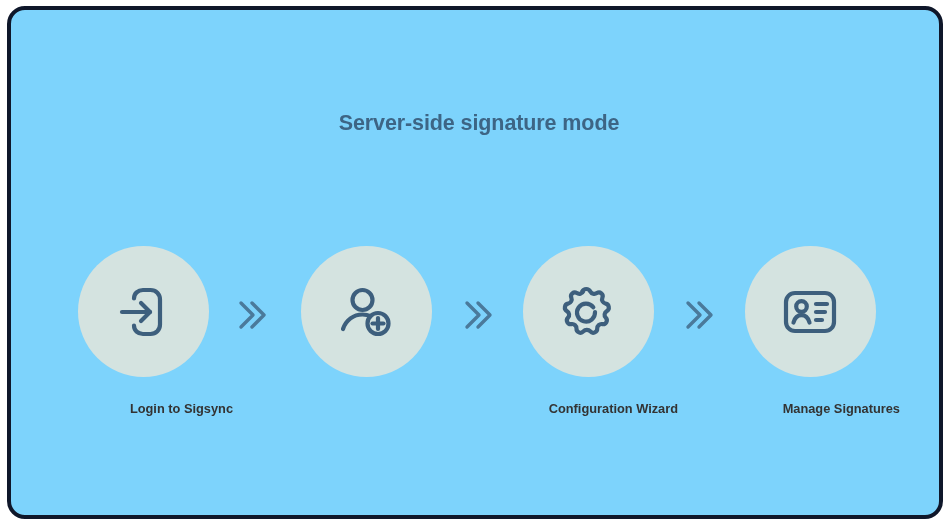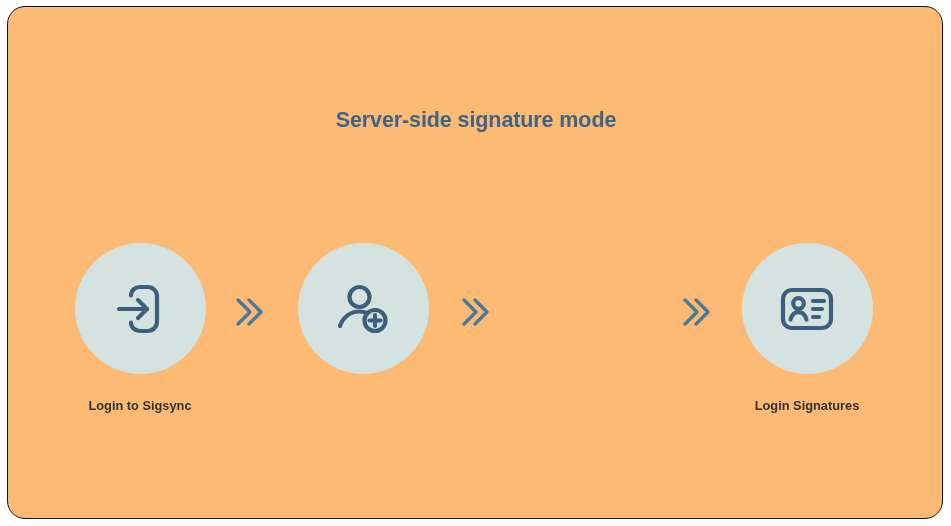--- a/index.html
+++ b/index.html
@@ -13,22 +13,22 @@
     font-family: "Liberation Sans", "DejaVu Sans", sans-serif;
     overflow: hidden;
   }
   .card {
     position: absolute;
     left: 7px;
     top: 6px;
     width: 936px;
     height: 513px;
     box-sizing: border-box;
-    background: #fdba74;
-    border: 1px solid #0f172a;
+    background: #7dd3fc;
+    border: 4px solid #0f172a;
     border-radius: 18px;
   }
   .title {
     position: absolute;
     left: 0;
     top: 101px;
     width: 936px;
     text-align: center;
     font-size: 21.5px;
     font-weight: bold;
@@ -40,21 +40,21 @@
     position: absolute;
     left: 0;
     top: 236px;
     width: 936px;
     height: 180px;
   }
   .step {
     position: absolute;
     top: 0;
     width: 180px;
-    text-align: center;
+    text-align: right;
   }
   .step-0 { left: 42px; }
   .step-1 { left: 265px; }
   .step-2 { left: 487px; }
   .step-3 { left: 709px; }
   .circle {
     width: 131px;
     height: 131px;
     border-radius: 50%;
     background: #d4e3e0;
@@ -134,20 +134,39 @@
 
     <div class="chev chev-1">
       <svg width="30" height="34" viewBox="0 0 30 34">
         <g fill="none" stroke="#4a7a9b" stroke-width="3.4" stroke-linecap="round" stroke-linejoin="round">
           <polyline points="4,5 16,17 4,29"></polyline>
           <polyline points="15,5 27,17 15,29"></polyline>
         </g>
       </svg>
     </div>
 
+    <div class="step step-2">
+      <div class="circle">
+        <svg class="icon-svg" width="58" height="58" viewBox="0 0 58 58">
+          <g fill="none" stroke="#3d5f7d" stroke-width="4.2" stroke-linecap="round" stroke-linejoin="round">
+            <path d="M23.2 8.4 C24.9 5.2 29.6 5.2 31.3 8.4 C32.6 10.8 35.6 11.6 37.9 10.1
+                     C41 8.1 44.8 11.2 43.4 14.6 C42.3 17.2 43.8 20.1 46.6 20.6
+                     C50.2 21.2 51 26.3 47.8 28.1 C45.3 29.5 44.8 32.8 46.8 34.8
+                     C49.3 37.4 46.9 41.8 43.4 41.1 C40.6 40.5 38.1 42.8 38.2 45.6
+                     C38.4 49.2 33.8 51.2 31.4 48.4 C29.5 46.3 26.2 46.3 24.3 48.4
+                     C21.9 51.2 17.3 49.2 17.5 45.6 C17.6 42.8 15.1 40.5 12.3 41.1
+                     C8.8 41.8 6.4 37.4 8.9 34.8 C10.9 32.8 10.4 29.5 7.9 28.1
+                     C4.7 26.3 5.5 21.2 9.1 20.6 C11.9 20.1 13.4 17.2 12.3 14.6
+                     C10.9 11.2 14.7 8.1 17.8 10.1 C20.1 11.6 23.1 10.8 24.2 8.4 Z"></path>
+            <path d="M34.3 24.3 A9 9 0 1 0 36 29"></path>
+          </g>
+        </svg>
+      </div>
+      <div class="step-label">Configuration Wizard</div>
+    </div>
 
     <div class="chev chev-2">
       <svg width="30" height="34" viewBox="0 0 30 34">
         <g fill="none" stroke="#4a7a9b" stroke-width="3.4" stroke-linecap="round" stroke-linejoin="round">
           <polyline points="4,5 16,17 4,29"></polyline>
           <polyline points="15,5 27,17 15,29"></polyline>
         </g>
       </svg>
     </div>
 
@@ -157,17 +176,17 @@
           <g fill="none" stroke="#3d5f7d" stroke-width="4.2" stroke-linecap="round" stroke-linejoin="round">
             <rect x="5" y="10" width="48" height="38" rx="9"></rect>
             <circle cx="20.5" cy="23.5" r="5.3"></circle>
             <path d="M12.5 39.5 C13.8 35 16.8 32.2 20.5 32.2 C24.2 32.2 27.2 35 28.5 39.5"></path>
             <line x1="35" y1="21" x2="46" y2="21"></line>
             <line x1="35" y1="29" x2="44" y2="29"></line>
             <line x1="35" y1="37" x2="41" y2="37"></line>
           </g>
         </svg>
       </div>
-      <div class="step-label">Login Signatures</div>
+      <div class="step-label">Manage Signatures</div>
     </div>
 
   </div>
 </div>
 
 </body></html>

